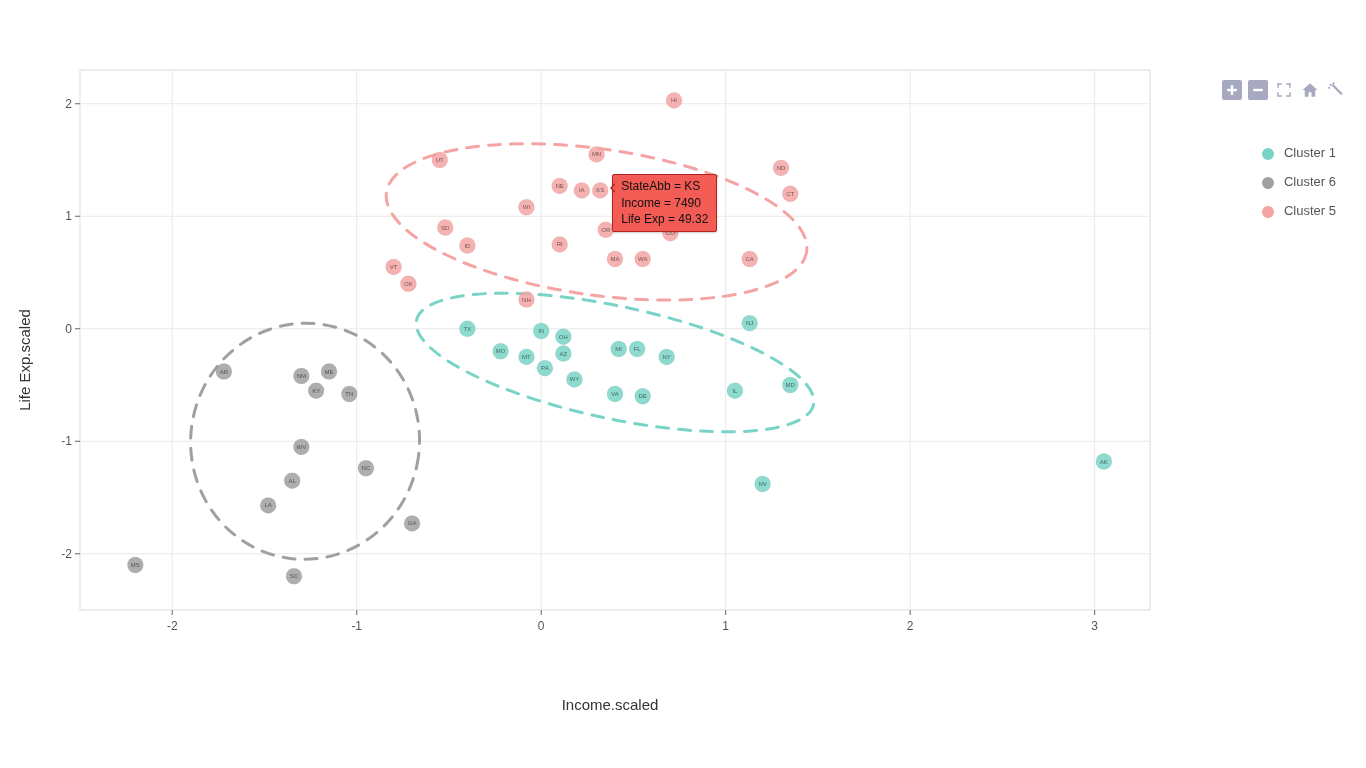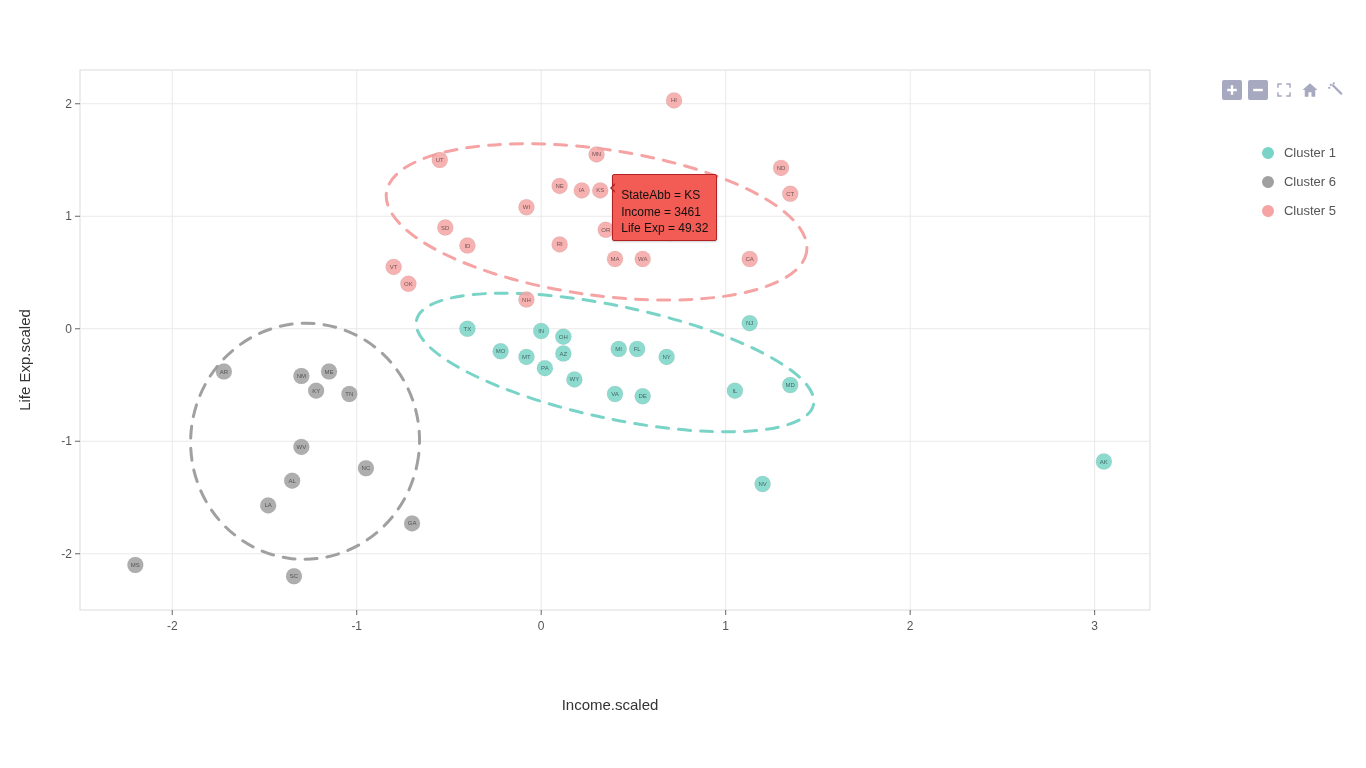--- a/index.html
+++ b/index.html
@@ -58,21 +58,21 @@
     stroke-dasharray: 12 10;
     stroke-linecap: round;
   }
   .tooltip {
     position: absolute;
     background: #f25c54;
     border: 1px solid #b22222;
     color: #111;
     font-size: 12px;
     line-height: 1.35;
-    padding: 12px 8px 4px 8px;
+    padding: 3px 8px 4px 8px;
     border-radius: 2px;
     white-space: nowrap;
     box-shadow: 0 1px 2px rgba(0,0,0,0.2);
   }
   .tooltip::before {
     content: "";
     position: absolute;
     left: -8px;
     top: 8px;
     border: 5px solid transparent;
@@ -88,21 +88,21 @@
   }
   .legend {
     position: absolute;
     right: 30px;
     top: 145px;
     font-size: 13px;
     color: #555;
   }
   .legend-item {
     display: flex;
-    align-items: center;
+    align-items: flex-end;
     margin-bottom: 14px;
     cursor: pointer;
   }
   .legend-swatch {
     width: 12px; height: 12px; border-radius: 50%;
     margin-right: 10px;
     flex: 0 0 auto;
   }
   .toolbar {
     position: absolute;
@@ -329,18 +329,18 @@
           <text x="19" y="170.24999999999997" text-anchor="end"></text>
           <line x1="15" y1="53.75" x2="20" y2="53.75" class="mark"></line>
           <text x="12" y="57.75" text-anchor="end">2</text>
           <text x="19" y="57.75" text-anchor="end"></text>
         </g>
       <text id="xlabel" class="axis-title" x="550" y="660" text-anchor="middle">Income.scaled</text>
       <text id="ylabel" class="axis-title" x="-310" y="-30" text-anchor="middle" transform="rotate(-90)">Life Exp.scaled</text>
     </svg>
     <div id="tooltip" class="tooltip" style="left: 552.241px; top: 124.375px;">
         <div>StateAbb = KS</div>
-        <div>Income = 3461</div>
+        <div>Income = 7490</div>
         <div>Life Exp = 49.32</div>
       </div>
   </div>
 
 </div>
 
 </body></html>

